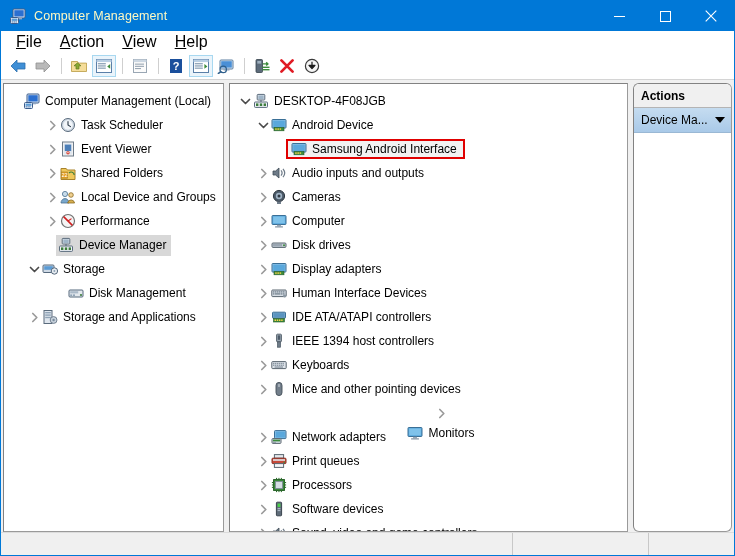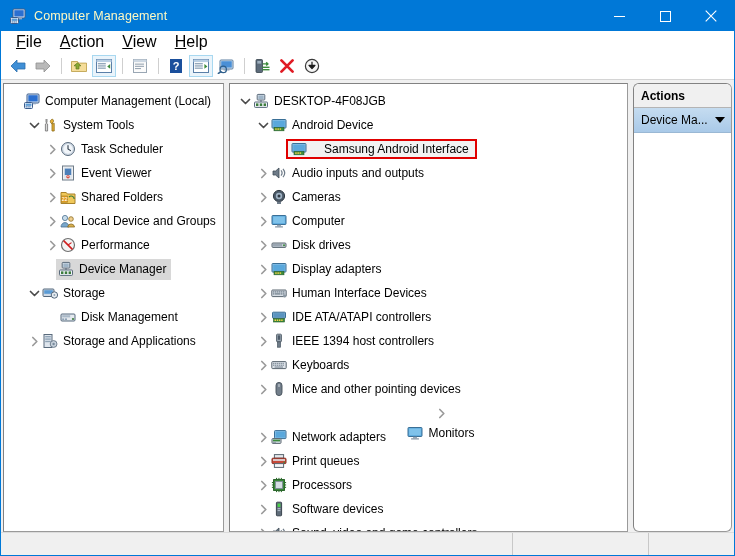--- a/index.html
+++ b/index.html
@@ -177,21 +177,20 @@
 
   .hl-box {
     border: 2px solid #e00000;
     background: #f2f2f2;
     padding: 0px 6px 0px 3px;
     margin-left: -3px;
     display: inline-flex;
     align-items: center;
     height: 20px;
     box-sizing: border-box;
-    gap: 12px;
   }
 
   
   .actions-head {
     height: 23px;
     background: #f0f0f0;
     border-bottom: 1px solid #b4b4b4;
     display: flex;
     align-items: center;
     padding-left: 7px;
@@ -383,34 +382,20 @@
                   <rect x="6" y="10" width="6" height="1.3" fill="#8fa6c4"></rect>
                   <rect x="0.5" y="9.5" width="8" height="6" rx="1" fill="#eaf0f7" stroke="#3a5c8c"></rect>
                   <rect x="1.6" y="10.6" width="5.8" height="2.2" fill="#5a9bd5"></rect>
                   <rect x="1.6" y="13.3" width="1.4" height="1.1" fill="#4a7ab0"></rect>
                   <rect x="3.4" y="13.3" width="1.4" height="1.1" fill="#4a7ab0"></rect>
                   <rect x="5.2" y="13.3" width="1.4" height="1.1" fill="#4a7ab0"></rect>
                 </svg></span>
               <span class="lbl">Computer Management (Local)</span>
             </span>
           </div>
-          <div class="trow" style="padding-left: 22px;">
-            <div class="twist">
-              <svg width="11" height="11" viewBox="0 0 11 11">
-                <path d="M1.5 3.5 L5.5 7.5 L9.5 3.5" fill="none" stroke="#4a4a4a" stroke-width="1.7" stroke-linecap="round" stroke-linejoin="round"></path>
-              </svg>
-            </div>
-            <span class="lbl-wrap">
-              <span class="ticon"><svg width="16" height="16" viewBox="0 0 16 16">
-                  <path d="M4 2 L4 5.5 L5.6 7 L5.6 14 L3.4 14 L3.4 7 L5 5.5 L5 2" fill="#d8d8d8" stroke="#6e6e6e" stroke-width=".8"></path>
-                  <path d="M10.6 2.2 a2.3 2.3 0 1 0 1.6 4 L12.2 14 L10 14 L10 6.2 a2.3 2.3 0 0 0 .6-4" fill="#e8b23a" stroke="#8a6a14" stroke-width=".8"></path>
-                </svg></span>
-              <span class="lbl">System Tools</span>
-            </span>
-          </div>
           <div class="trow" style="padding-left: 40px;">
             <div class="twist">
               <svg width="11" height="11" viewBox="0 0 11 11">
                 <path d="M3.8 1.5 L7.8 5.5 L3.8 9.5" fill="none" stroke="#9a9a9a" stroke-width="1.7" stroke-linecap="round" stroke-linejoin="round"></path>
               </svg>
             </div>
             <span class="lbl-wrap">
               <span class="ticon"><svg width="16" height="16" viewBox="0 0 16 16">
                   <circle cx="8" cy="8" r="6.5" fill="#cfd9e4" stroke="#5a6b7c" stroke-width="1"></circle>
                   <circle cx="8" cy="8" r="4.7" fill="#f2f6fa"></circle>
@@ -507,21 +492,21 @@
             <span class="lbl-wrap">
               <span class="ticon"><svg width="16" height="16" viewBox="0 0 16 16">
                   <rect x="1" y="4" width="11" height="7.5" rx="1" fill="#cfdae6" stroke="#55687c"></rect>
                   <rect x="2.2" y="5.2" width="8.6" height="3.6" fill="#5a9bd5"></rect>
                   <ellipse cx="12.4" cy="10" rx="3.2" ry="3.2" fill="#e8edf2" stroke="#55687c"></ellipse>
                   <circle cx="12.4" cy="10" r="1" fill="#8fa3b6"></circle>
                 </svg></span>
               <span class="lbl">Storage</span>
             </span>
           </div>
-          <div class="trow" style="padding-left: 40px;">
+          <div class="trow" style=" gap: 48px;">
             <div class="twist"></div>
             <span class="lbl-wrap">
               <span class="ticon"><svg width="16" height="16" viewBox="0 0 16 16">
                   <rect x="1" y="5" width="14" height="7" rx="1" fill="#e4e9ee" stroke="#55687c"></rect>
                   <rect x="2.2" y="6.2" width="8" height="2.2" fill="#aab9c8"></rect>
                   <circle cx="13" cy="10" r="1.1" fill="#3c7c3c"></circle>
                   <rect x="2.2" y="9.4" width="2" height="1.6" fill="#8fa3b6"></rect>
                   <rect x="5" y="9.4" width="2" height="1.6" fill="#8fa3b6"></rect>
                 </svg></span>
               <span class="lbl">Disk Management</span>

